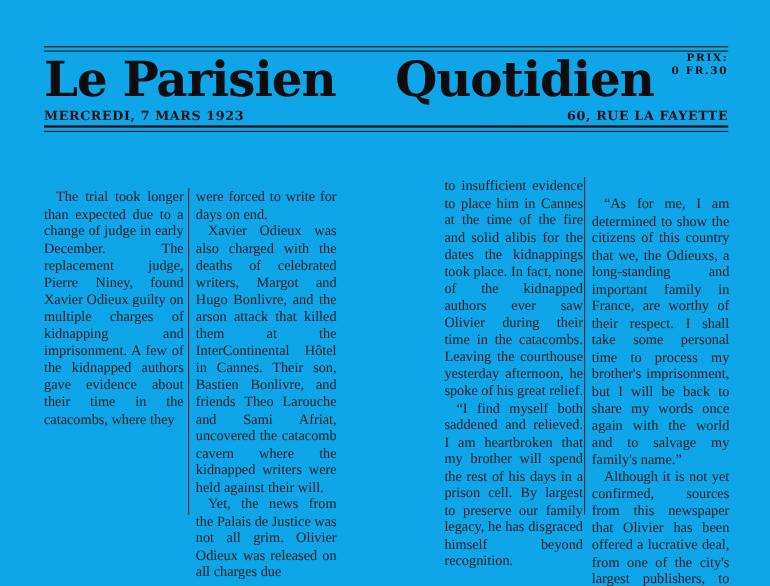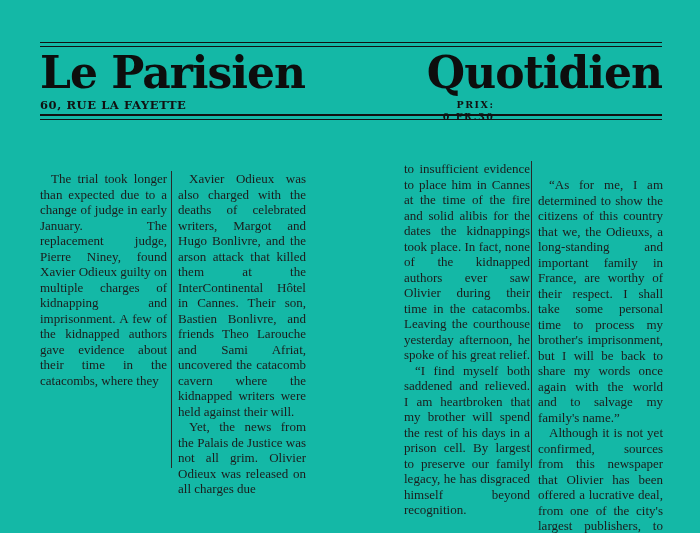--- a/index.html
+++ b/index.html
@@ -1,20 +1,20 @@
 <!DOCTYPE html>
 <html><head>
 <meta charset="utf-8">
 <style>
   html, body { margin: 0; padding: 0; background: #ffffff; }
   .paper {
     position: relative;
     width: 700px;
     height: 533px;
-    background: #14b8a6;
+    background: #0ea5e9;
     font-family: "Liberation Serif", serif;
     color: #1a1a1a;
     overflow: hidden;
   }
   
   .rule { position: absolute; left: 40px; right: 38px; }
   .rule-top { top: 42px; height: 3px; border-top: 1.5px solid #111; border-bottom: 1.5px solid #111; }
   .rule-mid { top: 114px; height: 3px; border-top: 2.5px solid #111; border-bottom: 1px solid #111; }
 
   
@@ -24,21 +24,21 @@
   }
   .mast-title {
     font-family: "DejaVu Serif", serif;
     font-weight: bold;
     font-size: 44px;
     line-height: 52px;
     letter-spacing: -1px;
     color: #0d0d0d;
     white-space: nowrap;
   }
-  .right-group { display: flex; align-items: flex-start; flex-direction: column; }
+  .right-group { display: flex; align-items: flex-start; }
   .price {
     margin-left: 16px; 
     font-family: "DejaVu Serif", serif;
     font-weight: bold;
     font-size: 9.5px; line-height: 12px;
     letter-spacing: 1.5px;
     text-align: right;
     color: #111;
     white-space: nowrap;
   }
@@ -93,33 +93,35 @@
     <div class="right-group">
       <div class="mast-title">Quotidien</div>
       <div class="price">
         <div>PRIX:</div>
         <div>0 FR.30</div>
       </div>
     </div>
   </div>
 
   <div class="dateline">
+    <span>MERCREDI, 7 MARS 1923</span>
     <span>60, RUE LA FAYETTE</span>
   </div>
 
   <div class="rule rule-mid"></div>
 
 
   <div class="col col-1">
-    <p class="indent">The trial took longer than expected due to a change of judge in early January. The replacement judge, Pierre Niney, found Xavier Odieux guilty on multiple charges of kidnapping and imprisonment. A few of the kidnapped authors gave evidence about their time in the catacombs, where they</p>
+    <p class="indent">The trial took longer than expected due to a change of judge in early December. The replacement judge, Pierre Niney, found Xavier Odieux guilty on multiple charges of kidnapping and imprisonment. A few of the kidnapped authors gave evidence about their time in the catacombs, where they</p>
   </div>
 
   <div class="vdiv vdiv-1"></div>
 
   <div class="col col-2">
+    <p>were forced to write for days on end.</p>
     <p class="indent">Xavier Odieux was also charged with the deaths of celebrated writers, Margot and Hugo Bonlivre, and the arson attack that killed them at the InterContinental Hôtel in Cannes. Their son, Bastien Bonlivre, and friends Theo Larouche and Sami Afriat, uncovered the catacomb cavern where the kidnapped writers were held against their will.</p>
     <p class="indent">Yet, the news from the Palais de Justice was not all grim. Olivier Odieux was released on all charges due</p>
   </div>
 
   <div class="col col-3">
     <p>to insufficient evidence to place him in Cannes at the time of the fire and solid alibis for the dates the kidnappings took place. In fact, none of the kidnapped authors ever saw Olivier during their time in the catacombs. Leaving the courthouse yesterday afternoon, he spoke of his great relief.</p>
     <p class="indent">“I find myself both saddened and relieved. I am heartbroken that my brother will spend the rest of his days in a prison cell. By largest to preserve our family legacy, he has disgraced himself beyond recognition.</p>
   </div>
 
   <div class="vdiv vdiv-2"></div>

